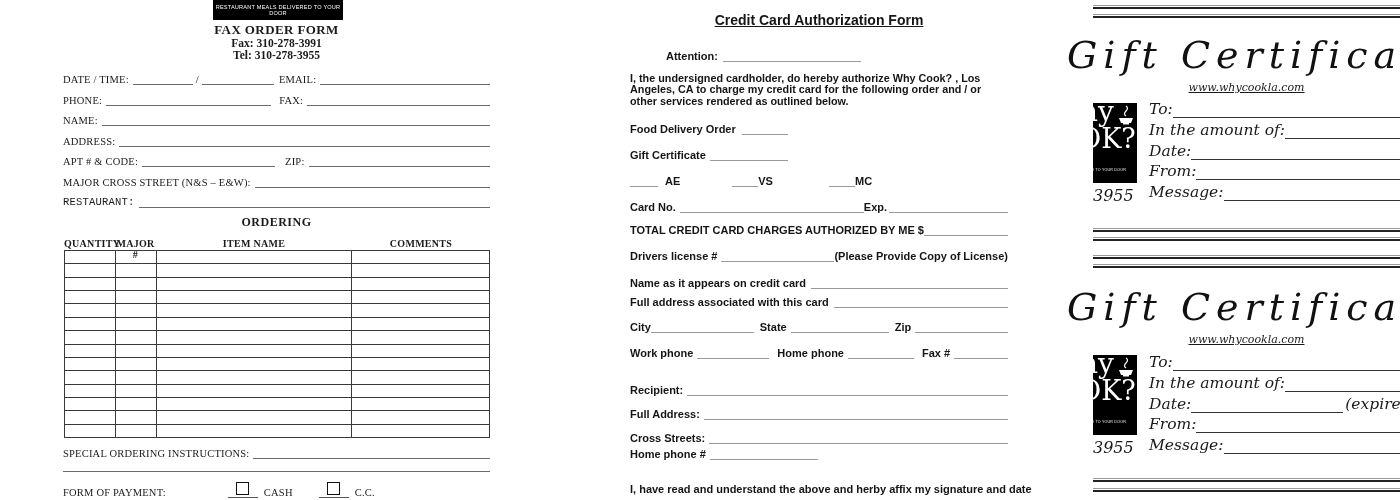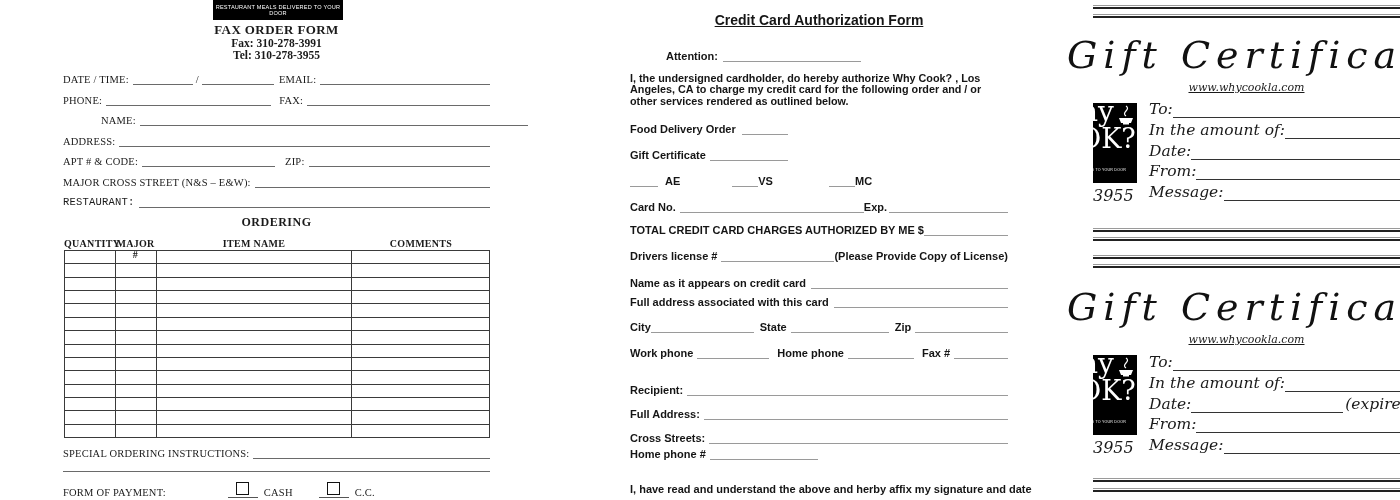--- a/index.html
+++ b/index.html
@@ -97,21 +97,21 @@
     <span class="fl grow"></span>
   </div>
 
   <div class="frow" style="top:93px;">
     <span class="lblpad">PHONE:</span>
     <span class="fl" style="width:165px;"></span>
     <span class="lblpad" style="padding-left:8px;">FAX:</span>
     <span class="fl grow"></span>
   </div>
 
-  <div class="frow" style="top:113px;margin-left:38px;">
+  <div class="frow" style="top:113px;">
     <span class="lblpad">NAME:</span>
     <span class="fl grow"></span>
   </div>
 
   <div class="frow" style="top:134px;">
     <span class="lblpad">ADDRESS:</span>
     <span class="fl grow"></span>
   </div>
 
   <div class="frow" style="top:154px;">

